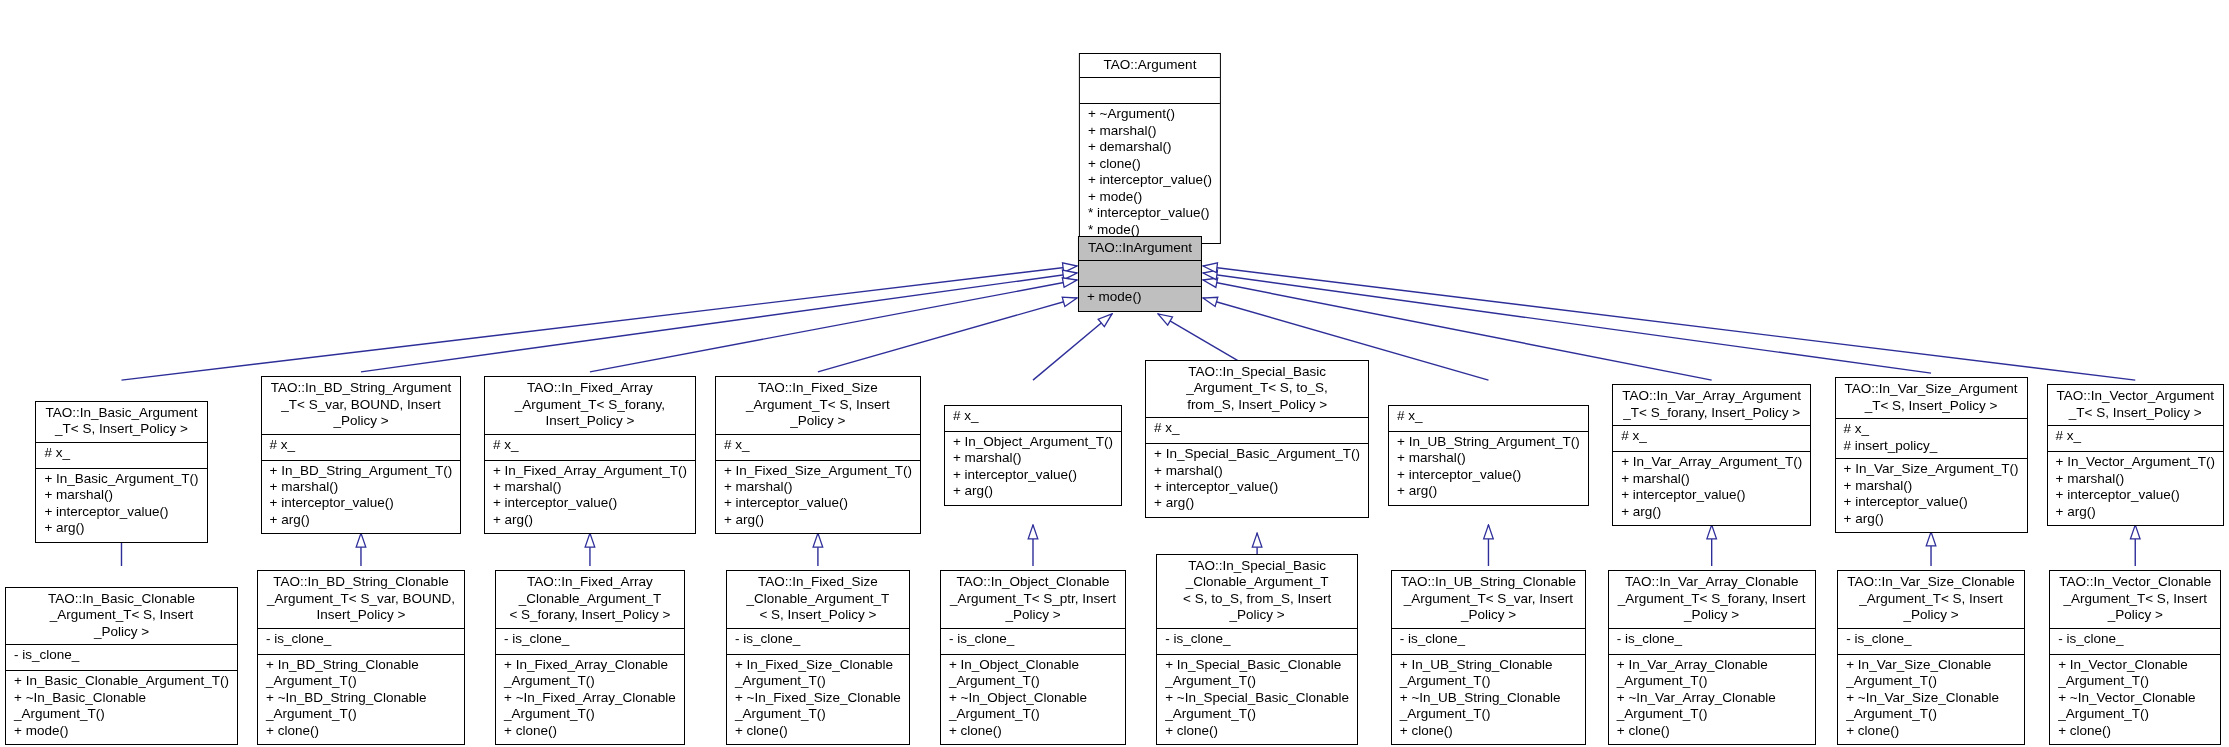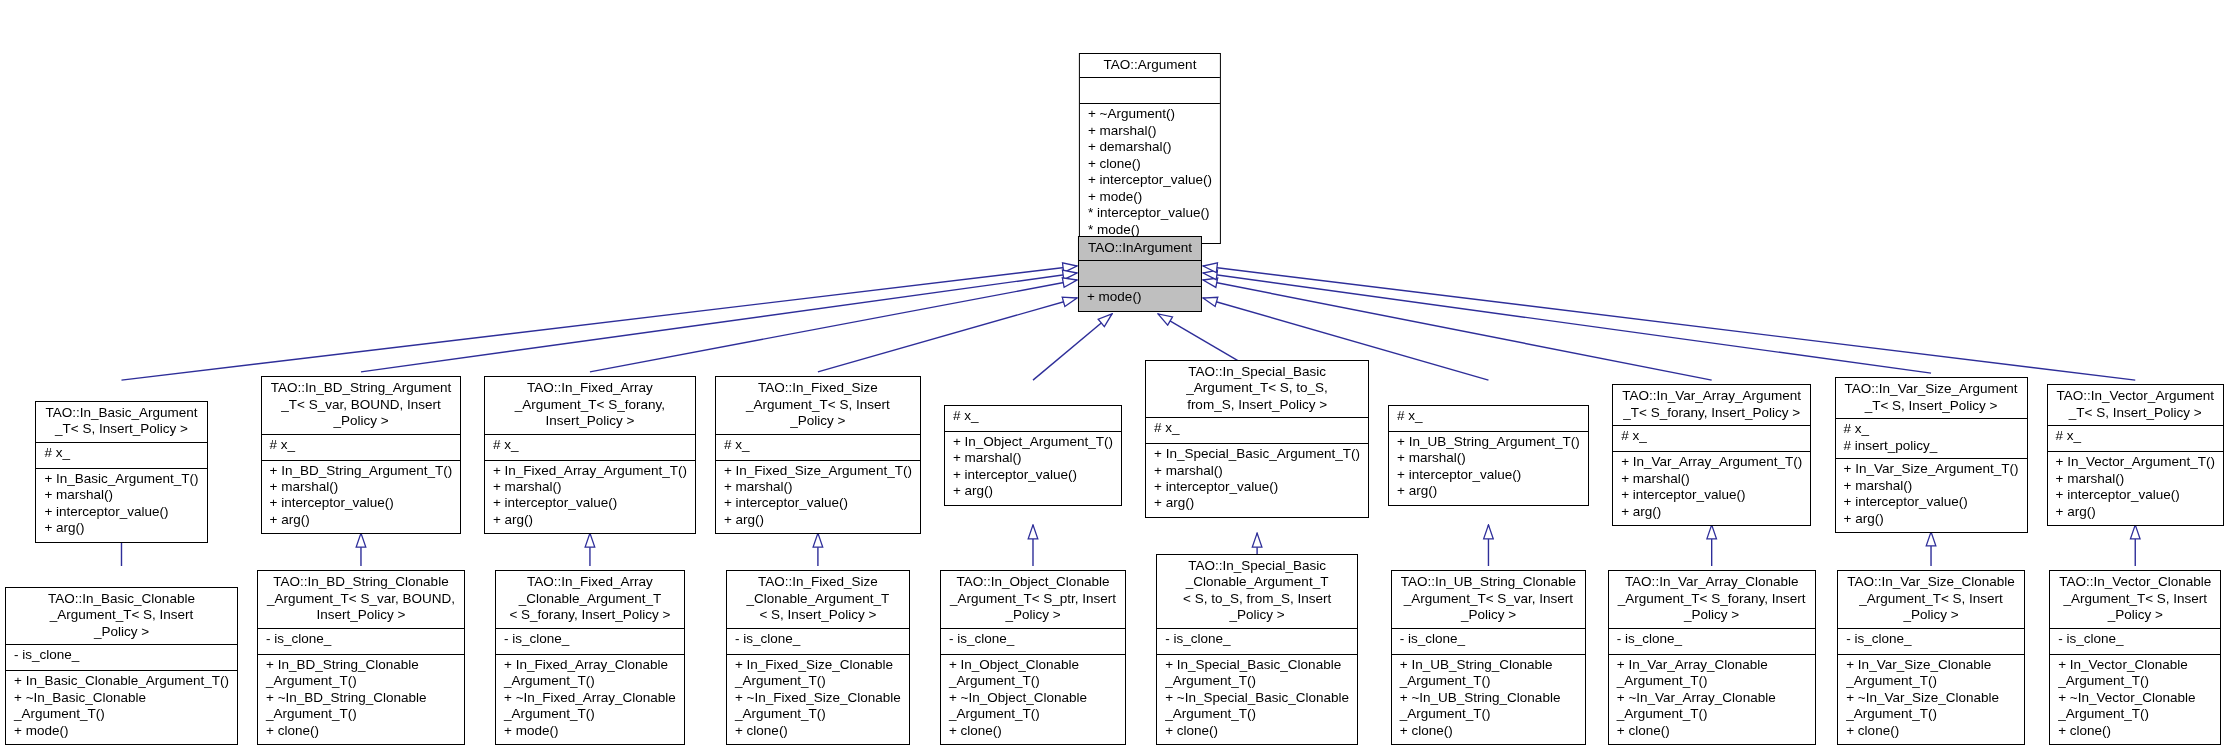--- a/index.html
+++ b/index.html
@@ -159,21 +159,21 @@
         </div>
         <div class="class-box">
     <div class="sec t">TAO::In_Fixed_Array
 _Clonable_Argument_T
 &lt; S_forany, Insert_Policy &gt;</div>
     <div class="sec a">- is_clone_</div>
     <div class="sec m">+ In_Fixed_Array_Clonable
 _Argument_T()
 + ~In_Fixed_Array_Clonable
 _Argument_T()
-+ mode()</div>
++ clone()</div>
   </div>
       </div>
       <div class="col">
         <div class="r2wrap">
           <div class="class-box">
     <div class="sec t">TAO::In_Fixed_Size
 _Argument_T&lt; S, Insert
 _Policy &gt;</div>
     <div class="sec a"># x_</div>
     <div class="sec m">+ In_Fixed_Size_Argument_T()

